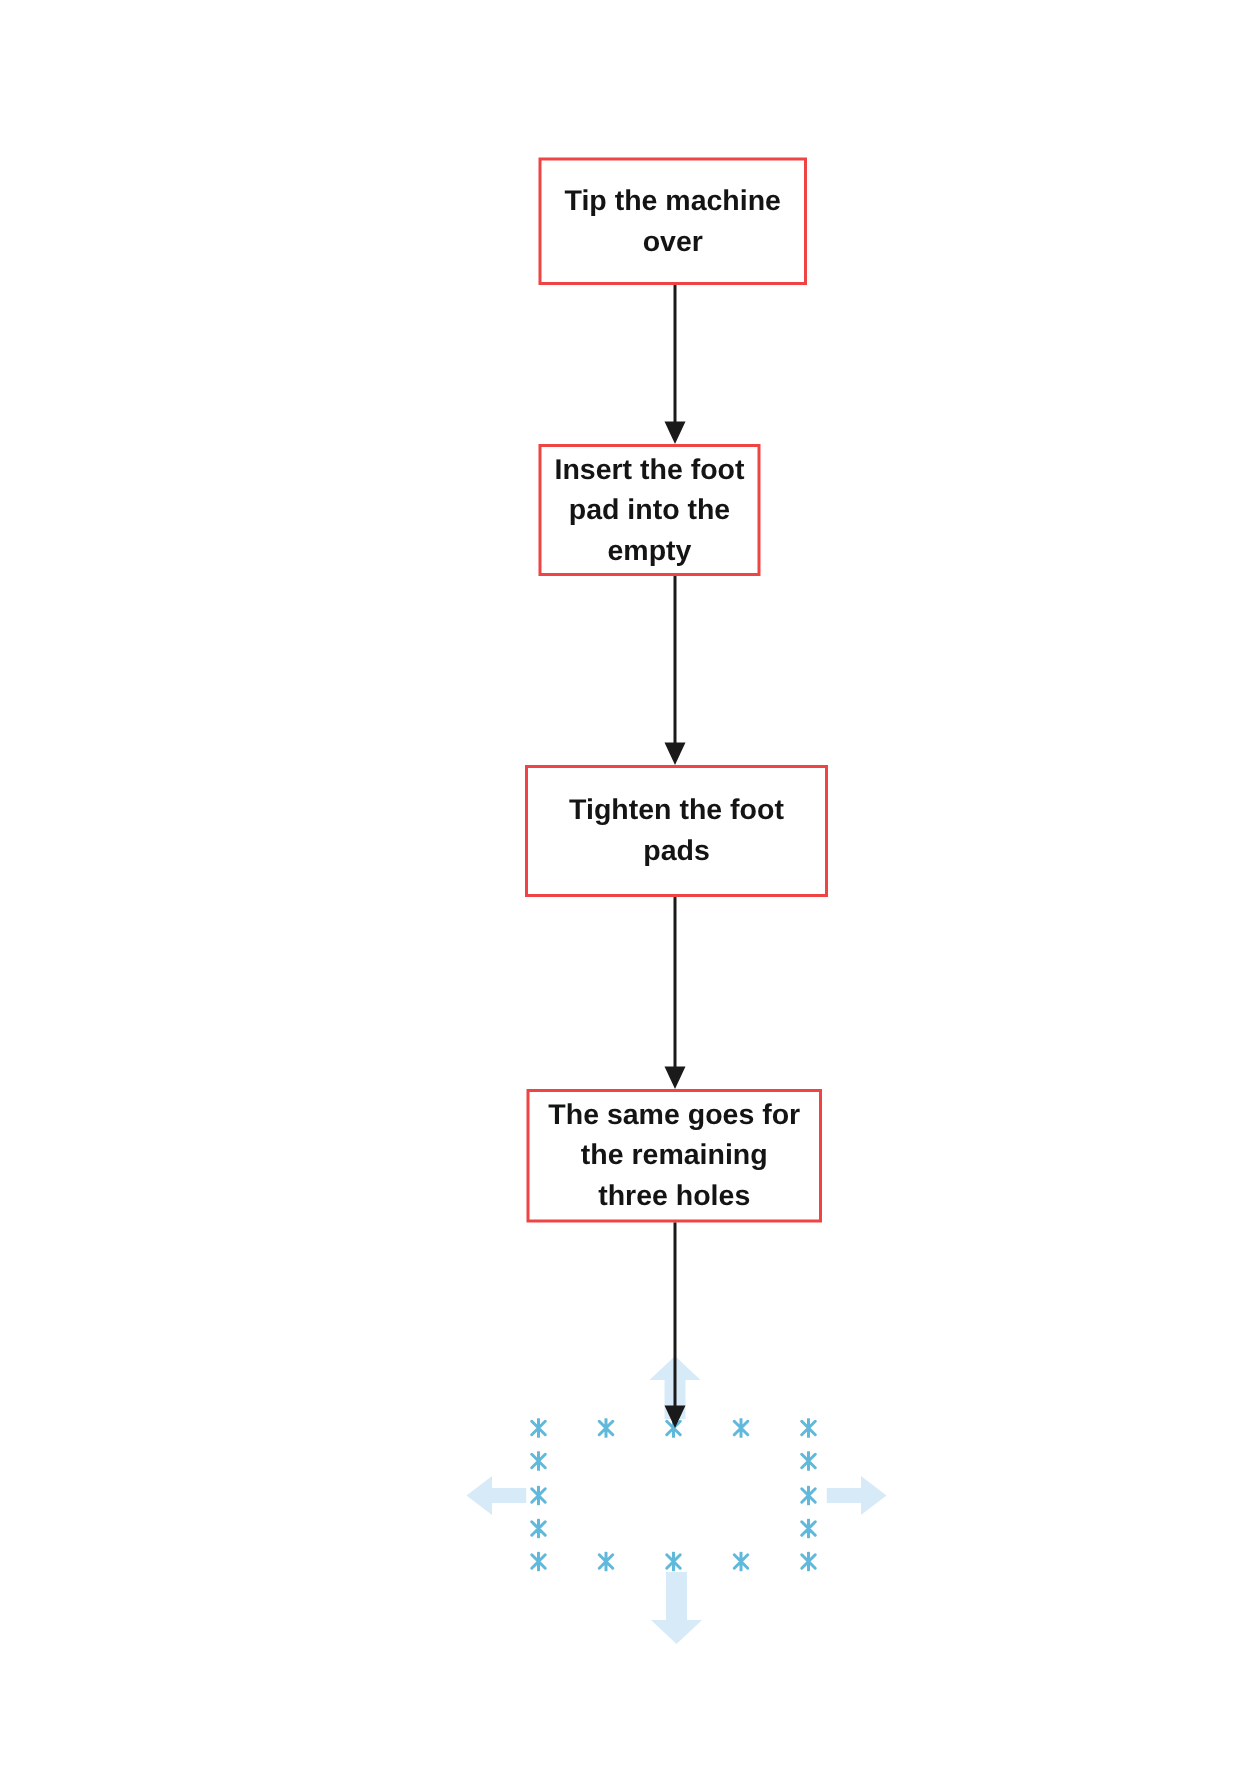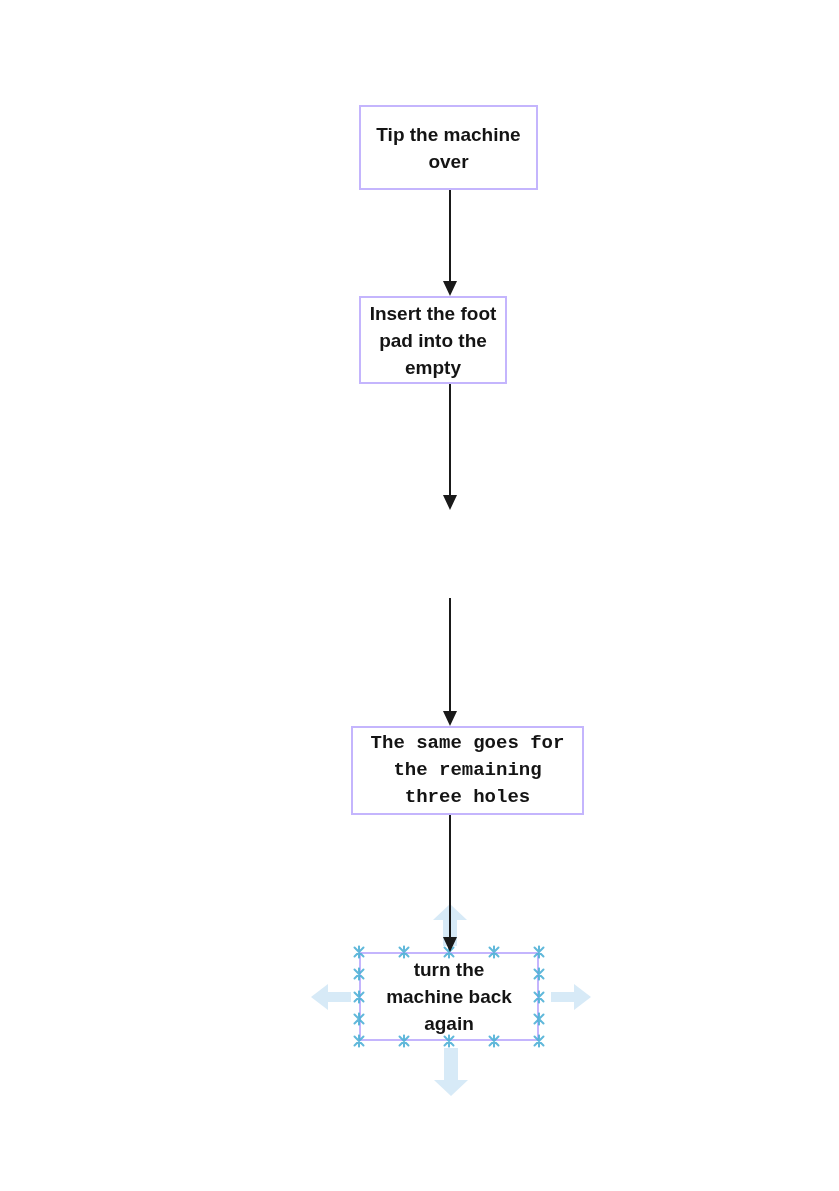--- a/index.html
+++ b/index.html
@@ -8,21 +8,21 @@
     width: 839px;
     height: 1191px;
     background: #ffffff;
     overflow: hidden;
     font-family: "Liberation Sans", sans-serif;
   }
   .node {
     position: absolute;
     box-sizing: border-box;
     background: #ffffff;
-    border: 2px solid #c4b5fd;
+    border: 2px solid #ef4444;
     color: #141414;
     font-weight: 700;
     font-size: 19px;
     line-height: 27px;
     text-align: center;
     display: flex;
     align-items: center;
     justify-content: center;
     white-space: pre-line;
     z-index: 1;
@@ -54,21 +54,21 @@
     position: absolute;
     width: 13px; height: 13px;
     transform: translate(-50%, -50%);
     pointer-events: auto;
   }
   .handle svg { display: block; }
   
   #node-step-1 { left: 359px; top: 105px; width: 179px; height: 85px; }
   #node-step-2 { left: 359px; top: 296px; width: 148px; height: 88px; }
   #node-step-3 { left: 350px; top: 510px; width: 202px; height: 88px; }
-  #node-step-4 { left: 351px; top: 726px; width: 233px; height: 89px; font-family: Liberation Mono, monospace; }
+  #node-step-4 { left: 351px; top: 726px; width: 197px; height: 89px; }
   #node-step-5 { left: 359px; top: 952px; width: 180px; height: 89px; }
 </style>
 </head>
 <body>
 
 <div class="canvas">
 
   <svg class="autoconnect" style="left:433px; top:904px;" width="34" height="42" viewBox="0 0 34 42">
     <polygon points="17,0 34,16 24,16 24,42 10,42 10,16 0,16" fill="#d7eaf7"></polygon>
   </svg>
@@ -163,26 +163,25 @@
           <path d="M2 2 L11 11 M11 2 L2 11 M6.5 0.5 L6.5 12.5" stroke="#4fb0d6" stroke-width="2" fill="none" stroke-linecap="round" opacity="0.9"></path>
         </svg>
       </span>
     </div>
 
   <div class="node" id="node-step-1">Tip the machine
 over</div>
   <div class="node" id="node-step-2">Insert the foot
 pad into the
 empty</div>
+  <div class="node" id="node-step-3">Tighten the foot
+pads</div>
   <div class="node" id="node-step-4">The same goes for
 the remaining
 three holes</div>
-  <div class="node" id="node-step-5">turn the
-machine back
-again</div>
 
   <div>
     <div class="conn-line" style="left:449px; top:190px; height:93px;"></div>
     <div class="conn-head" style="left:443px; top:281px;"></div>
   </div>
   <div>
     <div class="conn-line" style="left:449px; top:384px; height:113px;"></div>
     <div class="conn-head" style="left:443px; top:495px;"></div>
   </div>
   <div>

